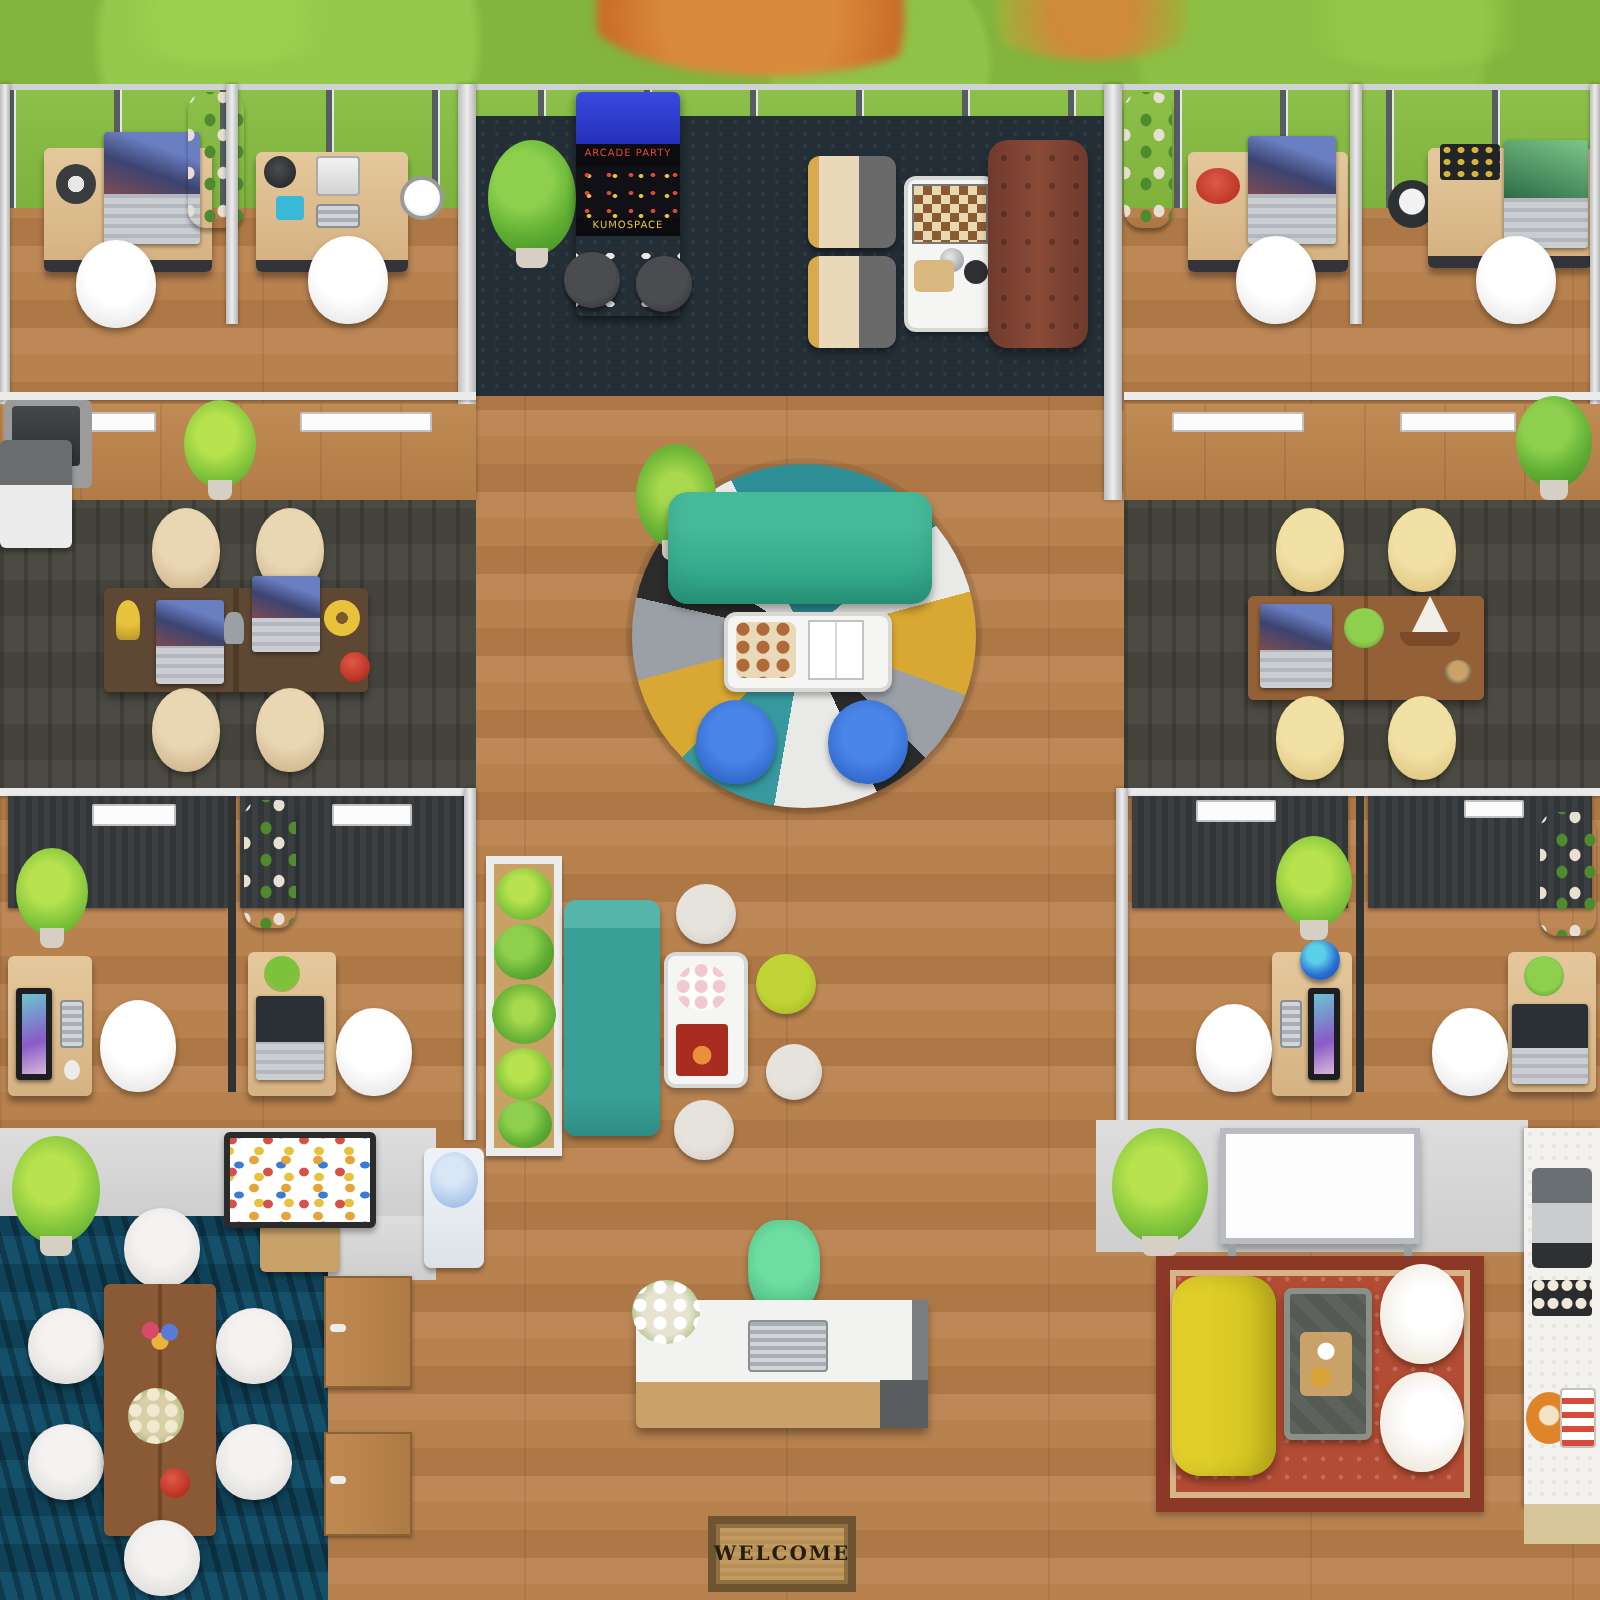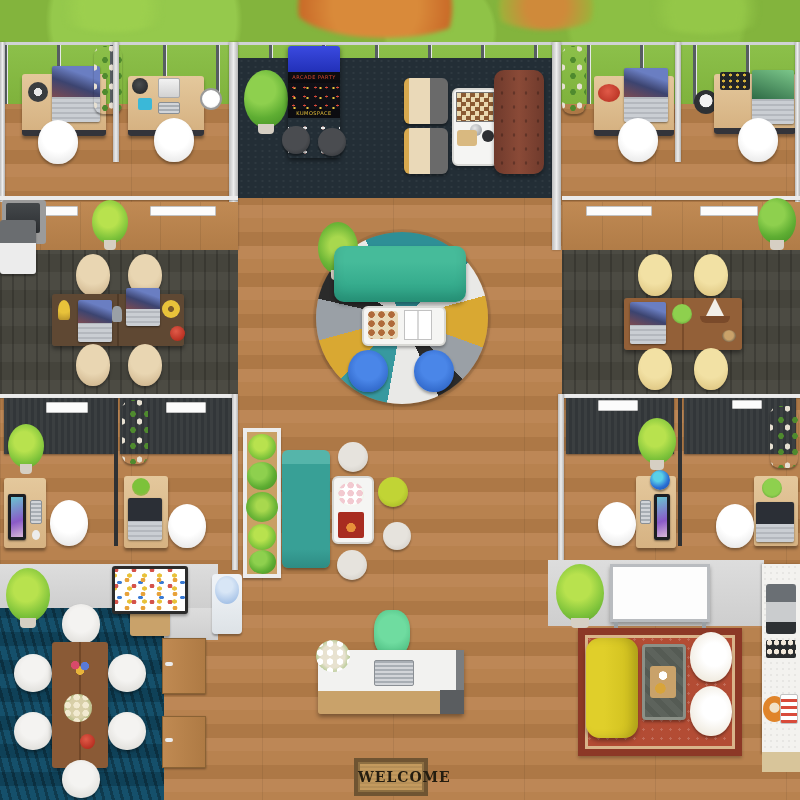--- a/index.html
+++ b/index.html
@@ -74,22 +74,22 @@
   .twvert{background:linear-gradient(90deg,#8a5a36 0 48%, #714728 48% 52%, #8a5a36 52%);border-radius:3px;box-shadow:0 3px 4px rgba(0,0,0,.4)}
   .shelf{background:linear-gradient(180deg,#dcbd8e,#c5a070);border-radius:9px;box-shadow:0 2px 2px rgba(0,0,0,.35);
     background-image:radial-gradient(#4f8a2e 2.5px, transparent 3px), radial-gradient(#e7e0d2 2.5px, transparent 3px);
     background-size:14px 16px, 17px 19px;background-position:4px 6px, 9px 12px}
   .display{background:#ffffff;border:3px solid #2b2b2b;border-radius:3px;box-shadow:0 2px 3px rgba(0,0,0,.35);
     background-image:radial-gradient(#e8a23a 2.2px, transparent 2.7px), radial-gradient(#d4524a 2.2px, transparent 2.7px),
       radial-gradient(#3a7bd4 2.2px, transparent 2.7px), radial-gradient(#e8c23a 2.2px, transparent 2.7px);
     background-size:16px 14px, 18px 16px, 21px 15px, 15px 13px;background-position:4px 4px, 10px 9px, 15px 6px, 7px 13px}
   .board{background:#fdfdfd;border:3px solid #b9bcc0;box-shadow:0 3px 4px rgba(0,0,0,.3)}
   .mat{background:repeating-linear-gradient(0deg, rgba(0,0,0,.07) 0 2px, transparent 2px 4px), #c39a5e;
-    border:4px solid #6f5432;box-shadow:inset 0 0 0 2px #8d6f42;display:flex;align-items:center;
-    font-family:"DejaVu Serif",serif;font-size:14px;font-weight:bold;letter-spacing:1px;color:#241d10}
+    border:4px solid #6f5432;box-shadow:inset 0 0 0 2px #8d6f42;display:flex;align-items:center;justify-content:center;
+    font-family:"DejaVu Serif",serif;font-size:10px;font-weight:bold;letter-spacing:1px;color:#241d10}
   .chess{background:repeating-conic-gradient(#8a5a33 0% 25%, #ead9b0 0% 50%);background-size:9px 9px;border:1px solid #777}
   .kbd{background:repeating-linear-gradient(0deg,#d2d5d9 0 2px,#a8aeb4 2px 4px);border:1px solid #8a8f94;border-radius:2px}
   .globe{border-radius:50%;background:radial-gradient(circle at 40% 35%, #5ad0e8 0 25%, #2a6fd4 60%, #1a4a9e);box-shadow:0 2px 2px rgba(0,0,0,.4)}
   .dot{border-radius:50%}
   .doors{background:linear-gradient(90deg,#c08a52,#ae7a44);border:1px solid #8a6234;box-shadow:0 1px 2px rgba(0,0,0,.35)}
   .counter{background:radial-gradient(rgba(0,0,0,.05) 1px, transparent 1.3px) 0 0/6px 6px, #f3f2ef;box-shadow:-1px 0 2px rgba(0,0,0,.25)}
   .arcade{display:flex;flex-direction:column;border-radius:3px;overflow:hidden;box-shadow:0 2px 5px rgba(0,0,0,.5)}
   .arc-t{height:26px;background:linear-gradient(180deg,#3a4ae0,#2230b8)}
   .arc-m{height:11px;background:#0c0c10;color:#e04a30;font-size:5px;line-height:11px;text-align:center;letter-spacing:.5px}
   .arc-s{height:26px;background:#101016;background-image:radial-gradient(#d84a3a 1px, transparent 1.4px), radial-gradient(#e8c23a 1px, transparent 1.4px);background-size:11px 9px, 13px 10px}

